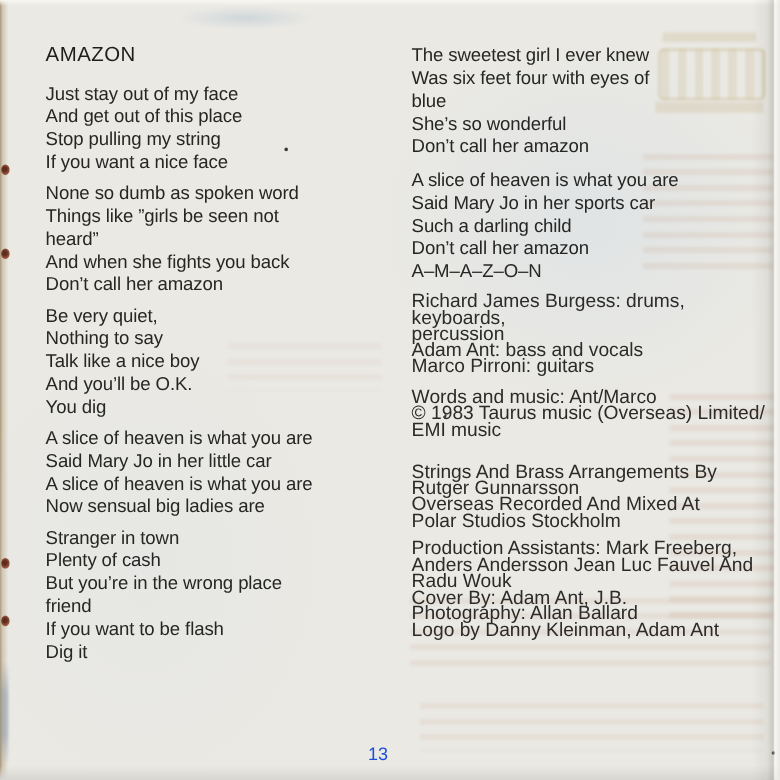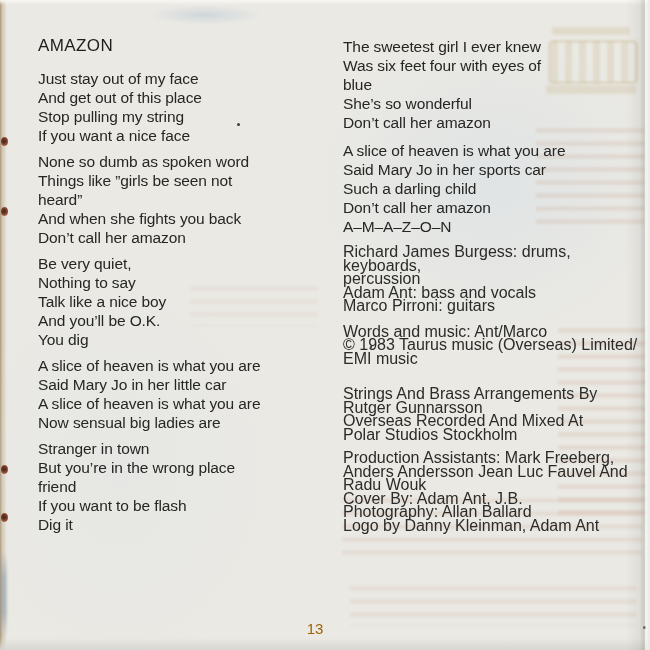--- a/index.html
+++ b/index.html
@@ -67,21 +67,21 @@
   #col-right{left:343px;top:37px;width:300px;}
   .song-title{font-size:17px;font-weight:normal;letter-spacing:0.4px;margin:0 0 13px 0;color:#1e1e1c;}
   .stanza{margin:0 0 7px 0;}
   #col-right .stanza{margin-bottom:9px;}
   .ln{font-size:15.5px;line-height:19px;letter-spacing:-0.1px;}
   .credits{margin-top:6px;}
   .cl{font-size:16px;line-height:13.5px;letter-spacing:0;color:#2b2b29;}
   .cb0{margin-bottom:12px;} .cb1{margin-bottom:22px;} .cb2{margin-bottom:10px;} .cb3{margin-bottom:0;}
   .page-number{
     position:absolute;left:290px;top:620px;width:50px;z-index:2;
-    text-align:center;font-size:15px;color:#a16207;
+    text-align:center;font-size:15px;color:#1d4ed8;
   }
 </style>
 </head>
 <body>
 
 <div id="paper"></div>
 
 <div class="ghost-logo">
   <div class="bar-top"></div>
   <div class="box"></div>
@@ -130,20 +130,21 @@
 
   <div class="stanza">
     <div class="ln">A slice of heaven is what you are</div>
     <div class="ln">Said Mary Jo in her little car</div>
     <div class="ln">A slice of heaven is what you are</div>
     <div class="ln">Now sensual big ladies are</div>
   </div>
 
   <div class="stanza">
     <div class="ln">Stranger in town</div>
+    <div class="ln">Plenty of cash</div>
     <div class="ln">But you’re in the wrong place</div>
     <div class="ln">friend</div>
     <div class="ln">If you want to be flash</div>
     <div class="ln">Dig it</div>
   </div>
 </div>
 
 <div id="col-right" class="col">
   <div class="stanza">
     <div class="ln">The sweetest girl I ever knew</div>

